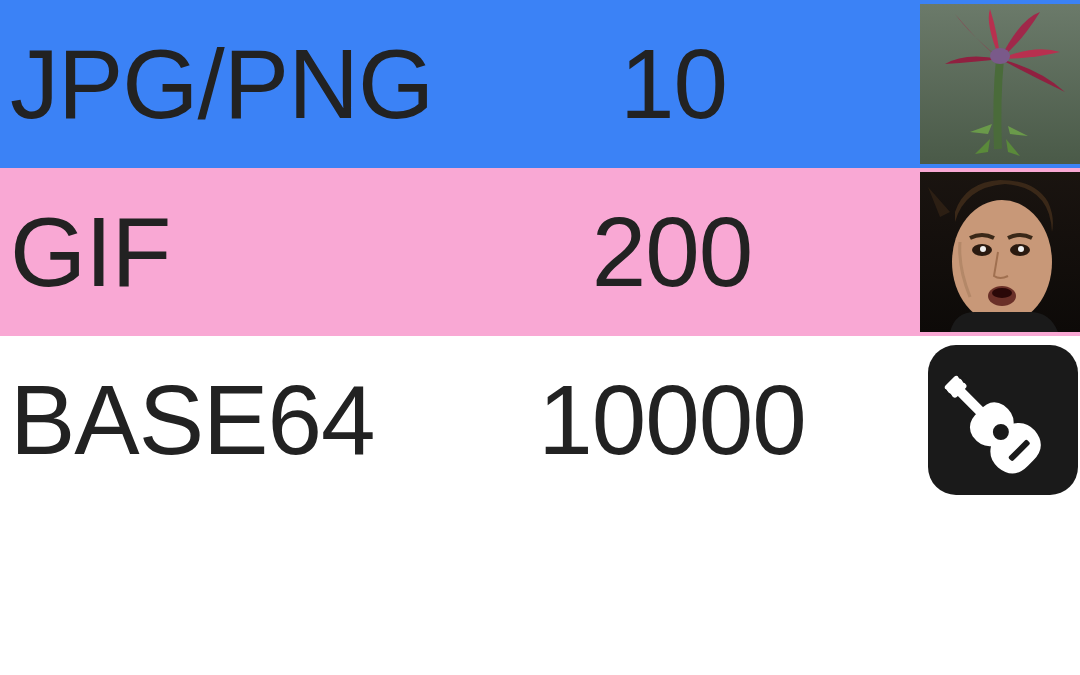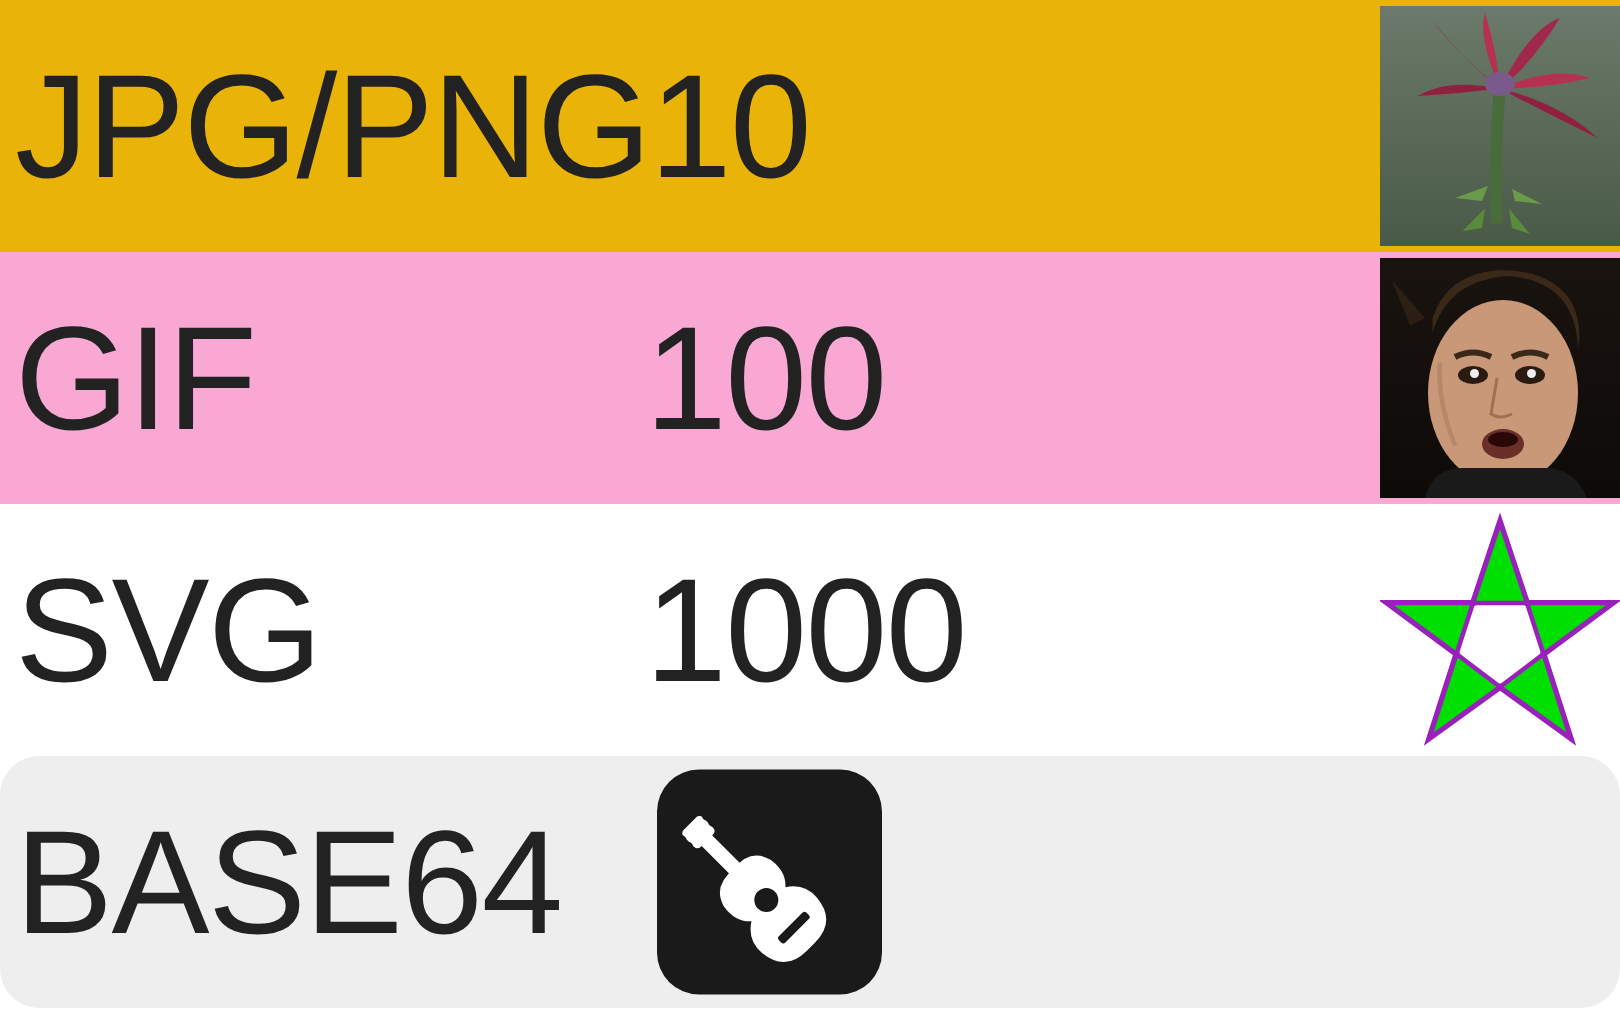--- a/index.html
+++ b/index.html
@@ -18,38 +18,38 @@
       display: flex;
       flex-direction: column;
       width: 100%;
     }
     .row {
       display: flex;
       align-items: center;
       height: 168px;
       padding-left: 10px;
     }
-    .row:nth-child(1) { background: #eab308; }
+    .row:nth-child(1) { background: #3b82f6; }
     .row:nth-child(2) { background: #f9a8d4; }
     .row:nth-child(3) { background: #ffffff; }
     .row:nth-child(4) { background: #eeeeee; border-radius: 26px; }
 
     .label {
       flex: 0 0 420px;
       font-size: 98px;
       font-weight: 400;
       color: #222;
       letter-spacing: -1px;
     }
     .value {
       flex: 1;
       font-size: 98px;
       font-weight: 400;
       color: #222;
-      text-align: left;
+      text-align: center;
       padding-right: 6px;
       letter-spacing: -1px;
     }
     .thumb {
       flex: 0 0 160px;
       height: 160px;
       display: flex;
       align-items: center;
       justify-content: center;
     }
@@ -119,21 +119,21 @@
           <path d="M 80 55 Q 120 65 145 88 Q 112 72 80 55" fill="#902040"></path>
           <path d="M 80 55 Q 45 48 25 60 Q 55 58 80 55" fill="#902040"></path>
           <ellipse cx="80" cy="52" rx="10" ry="8" fill="#7a5a8a"></ellipse>
         </svg>
       </div>
     </div>
   </div>
 
   <div class="row">
     <div class="label">GIF</div>
-    <div class="value">100</div>
+    <div class="value">200</div>
     <div class="thumb">
       <div class="face-bg">
         <svg width="160" height="160" viewBox="0 0 160 160">
           <ellipse cx="82" cy="90" rx="50" ry="62" fill="#c89878"></ellipse>
           <path d="M 35 50 Q 45 15 85 12 Q 130 15 132 60 Q 135 45 128 30 Q 115 8 80 8 Q 45 10 35 40 Z" fill="#3a2818"></path>
           <path d="M 40 70 Q 38 95 50 125" stroke="#a07858" stroke-width="3" fill="none" opacity="0.5"></path>
           <ellipse cx="62" cy="78" rx="10" ry="6" fill="#2a1a10"></ellipse>
           <ellipse cx="100" cy="78" rx="10" ry="6" fill="#2a1a10"></ellipse>
           <ellipse cx="63" cy="77" rx="3" ry="3" fill="#eee"></ellipse>
           <ellipse cx="101" cy="77" rx="3" ry="3" fill="#eee"></ellipse>
@@ -142,39 +142,24 @@
           <path d="M 78 80 L 74 104 Q 80 108 88 104" stroke="#a07050" stroke-width="2" fill="none"></path>
           <ellipse cx="82" cy="124" rx="14" ry="10" fill="#6a3028"></ellipse>
           <ellipse cx="82" cy="121" rx="10" ry="5" fill="#2a0808"></ellipse>
           <path d="M 30 160 Q 35 140 55 140 L 110 140 Q 130 140 138 160 Z" fill="#1a1a1a"></path>
           <path d="M 20 45 L 8 15 L 30 40 Z" fill="#3a2818" opacity="0.6"></path>
         </svg>
       </div>
     </div>
   </div>
 
-  <div class="row">
-    <div class="label">SVG</div>
-    <div class="value">1000</div>
-    <div class="thumb">
-      <div class="star-bg">
-        <svg width="160" height="160" viewBox="0 0 160 160">
-          <polygon points="80,8 98,62 155,62 109,96 127,152 80,118 33,152 51,96 5,62 62,62" fill="none" stroke="#9920bb" stroke-width="4"></polygon>
-          <polygon points="80,8 62,62 98,62" fill="#00e000" stroke="#9920bb" stroke-width="3"></polygon>
-          <polygon points="155,62 98,62 109,96" fill="#00e000" stroke="#9920bb" stroke-width="3"></polygon>
-          <polygon points="127,152 109,96 80,118" fill="#00e000" stroke="#9920bb" stroke-width="3"></polygon>
-          <polygon points="33,152 80,118 51,96" fill="#00e000" stroke="#9920bb" stroke-width="3"></polygon>
-          <polygon points="5,62 51,96 62,62" fill="#00e000" stroke="#9920bb" stroke-width="3"></polygon>
-        </svg>
-      </div>
-    </div>
-  </div>
 
   <div class="row">
     <div class="label">BASE64</div>
+    <div class="value">10000</div>
     <div class="thumb">
       <div class="guitar-bg">
         <svg width="130" height="130" viewBox="0 0 130 130">
           <g transform="rotate(-45 65 65)">
             <path d="M 50 115 Q 30 115 28 95 Q 27 82 38 75 Q 30 68 32 55 Q 36 40 55 42 Q 72 40 76 55 Q 78 68 70 75 Q 81 82 80 95 Q 78 115 58 115 Z" fill="#ffffff"></path>
             <rect x="50" y="10" width="10" height="50" fill="#ffffff" rx="3"></rect>
             <rect x="46" y="0" width="18" height="16" fill="#ffffff" rx="3"></rect>
             <circle cx="44" cy="4" r="2.5" fill="#1a1a1a"></circle>
             <circle cx="44" cy="10" r="2.5" fill="#1a1a1a"></circle>
             <circle cx="66" cy="4" r="2.5" fill="#1a1a1a"></circle>

